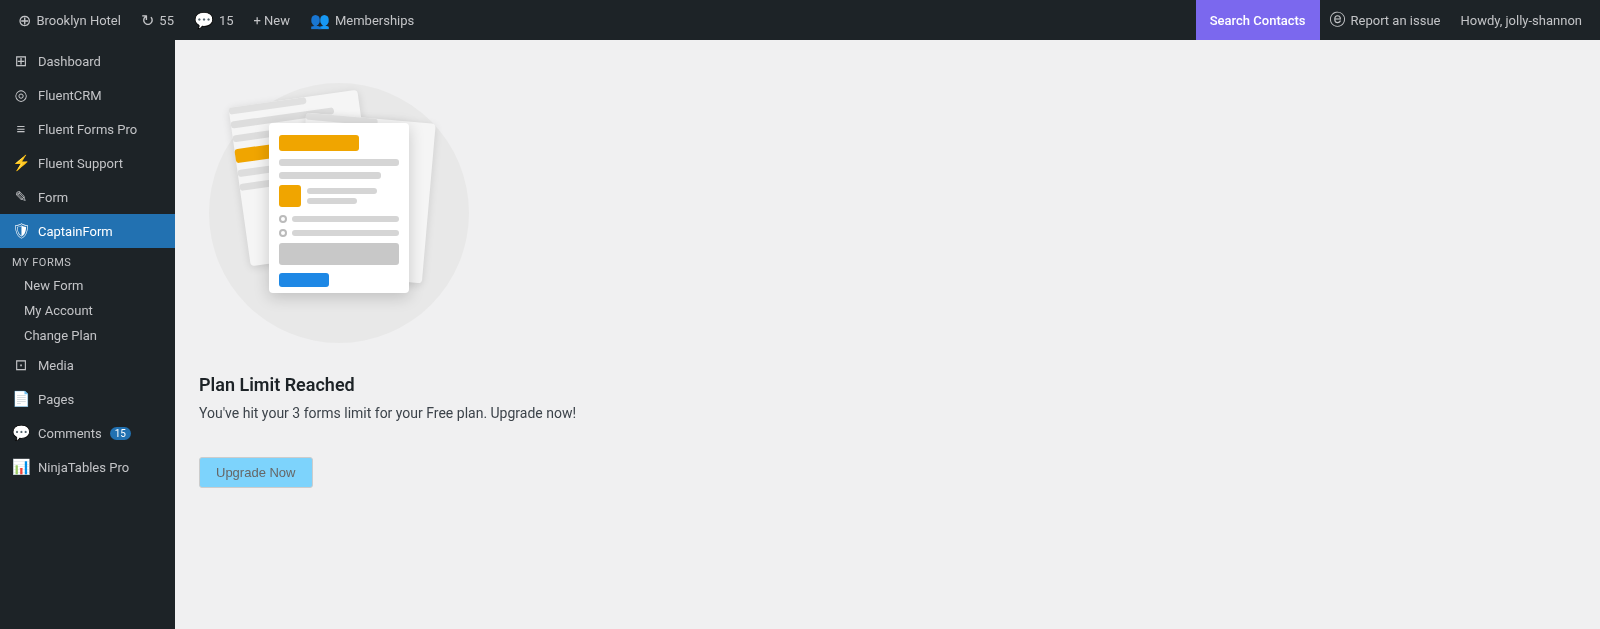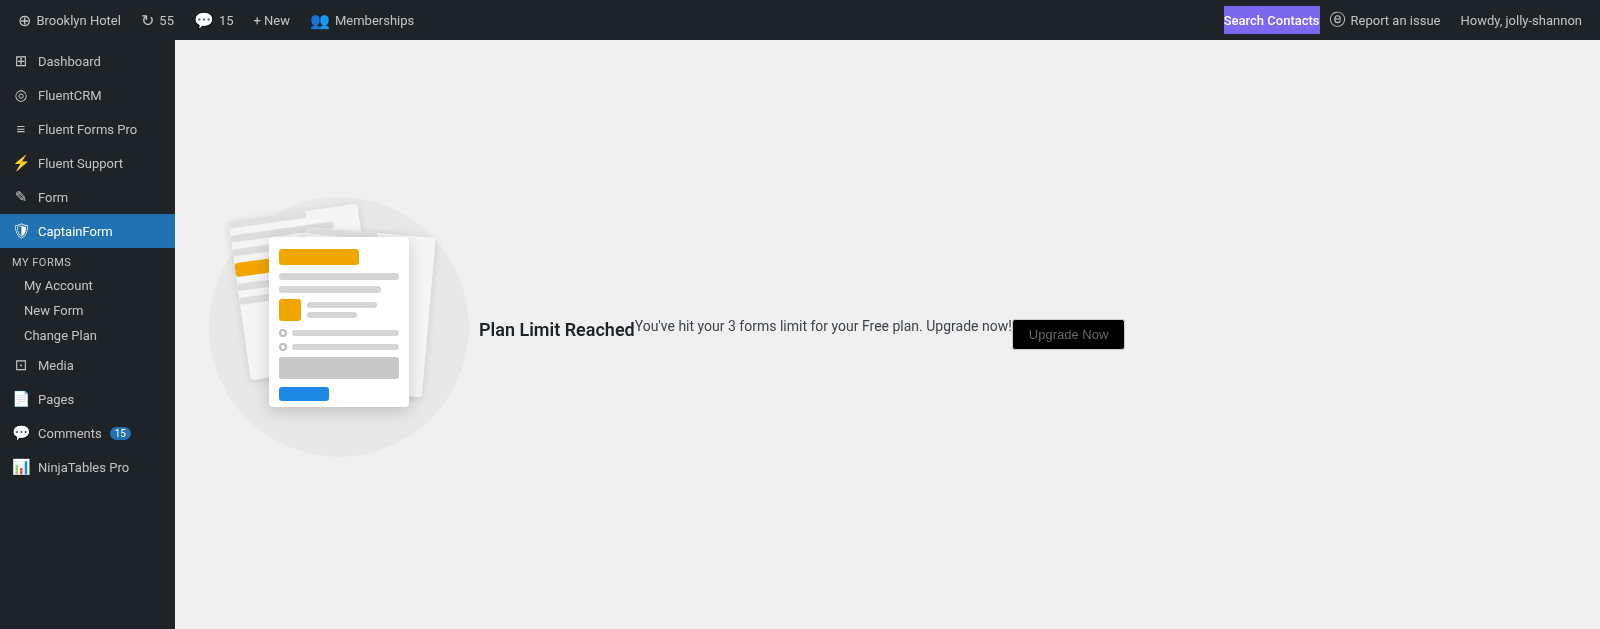--- a/index.html
+++ b/index.html
@@ -26,22 +26,22 @@
       height: 40px;
       color: #c3c4c7;
       cursor: pointer;
       white-space: nowrap;
     }
     .top-bar-icon { font-size: 16px; }
     .top-bar-spacer { flex: 1; }
     .search-contacts-btn {
       background: #7b68ee;
       color: #fff;
-      padding: 0 0;
-      height: 28px;
+      padding: 0 14px;
+      height: 40px;
       display: flex;
       align-items: center;
       cursor: pointer;
       font-size: 13px;
       font-weight: 500;
     }
     .badge {
       background: #ca4a1f;
       color: #fff;
       border-radius: 10px;
@@ -102,22 +102,23 @@
       color: #c3c4c7;
       display: block;
     }
 
     
     #main-content {
       flex: 1;
       background: #f0f0f1;
       overflow-y: auto;
       display: flex;
-      align-items: center;
-      padding: 36px 24px;
+      flex-direction: column;
+      align-items: flex-start;
+      padding: 28px 24px;
     }
 
     .plan-limit-illustration {
       width: 280px;
       height: 290px;
       position: relative;
       margin-bottom: 16px;
     }
 
     
@@ -177,27 +178,28 @@
       font-weight: 600;
       color: #1d2327;
       margin-bottom: 10px;
     }
     .plan-limit-desc {
       font-size: 14px;
       color: #3c434a;
       margin-bottom: 18px;
     }
     .upgrade-btn {
-      background: #000000;
+      background: #7dd3fc;
       color: #666;
       border: 1px solid #ccc;
       border-radius: 3px;
       padding: 7px 16px;
       font-size: 13px;
       cursor: pointer;
+      margin-top: 18px;
     }
 
     
     ::-webkit-scrollbar { width: 6px; }
     ::-webkit-scrollbar-track { background: #1d2327; }
     ::-webkit-scrollbar-thumb { background: #3c434a; border-radius: 3px; }
   </style>
 </head>
 <body>
 
@@ -256,22 +258,22 @@
     <div class="sidebar-item">
       <span class="s-icon">✎</span>
       <span>Form</span>
     </div>
     <div class="sidebar-item active">
       <span class="s-icon">🛡</span>
       <span>CaptainForm</span>
     </div>
 
     <div class="sidebar-section-title">My Forms</div>
+    <div class="sidebar-sub-item">New Form</div>
     <div class="sidebar-sub-item">My Account</div>
-    <div class="sidebar-sub-item">New Form</div>
     <div class="sidebar-sub-item">Change Plan</div>
 
     <div class="sidebar-item">
       <span class="s-icon">⊡</span>
       <span>Media</span>
     </div>
     <div class="sidebar-item">
       <span class="s-icon">📄</span>
       <span>Pages</span>
     </div>

